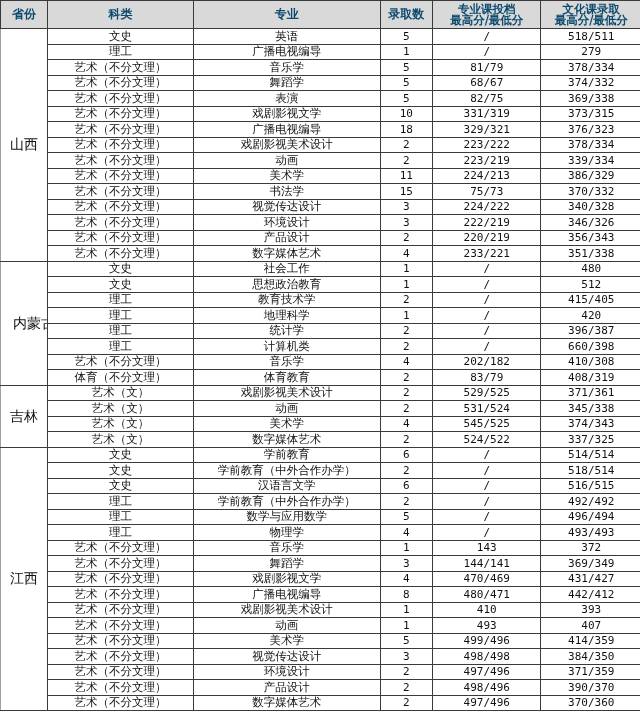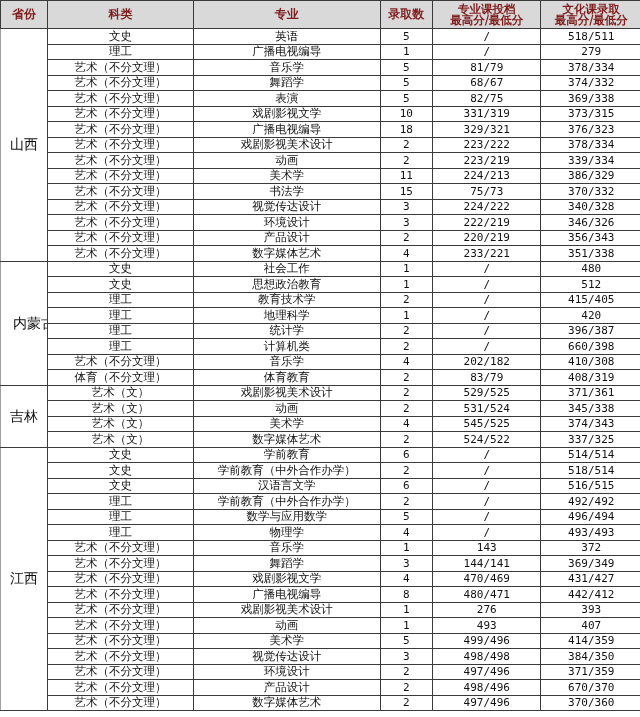--- a/index.html
+++ b/index.html
@@ -1,19 +1,19 @@
 <!DOCTYPE html>
 <html><head>
 <meta charset="utf-8">
 <style>
   html, body { margin: 0; padding: 0; background: #ffffff; }
   body { width: 640px; height: 717px; overflow: hidden; font-family: "DejaVu Sans", sans-serif; }
   table { border-collapse: collapse; table-layout: fixed; width: 642px; }
   th, td { border: 1px solid #3a3a3a; text-align: center; padding: 0; overflow: hidden; white-space: nowrap; }
-  th { background: #d9d9d9; font-weight: bold; color: #7f1d1d; height: 27px; font-size: 11.5px; line-height: 11px; }
+  th { background: #d9d9d9; font-weight: bold; color: #0c4a6e; height: 27px; font-size: 11.5px; line-height: 11px; }
   th.single { font-size: 12px; }
   td { height: 14.5px; font-size: 11.5px; line-height: 13px; color: #111; }
   td.prov { border-left: 1px solid #a0a0a0; font-size: 14px; vertical-align: middle; }
   td.num { font-family: "DejaVu Sans Mono", monospace; font-size: 11px; }
   .c0 { width: 47px; } .c1 { width: 145px; } .c2 { width: 186px; } .c3 { width: 52px; } .c4 { width: 108px; } .c5 { width: 100px; }
   tr.group-start td { border-top: 1.5px solid #222; }
   tr.green-top td.prov { border-top: 1.5px solid #3aa04a; padding-left: 12px; }
 </style>
 </head>
 <body>
@@ -304,21 +304,21 @@
         <td>艺术（不分文理）</td>
         <td>广播电视编导</td>
         <td class="num">8</td>
         <td class="num">480/471</td>
         <td class="num">442/412</td>
       </tr>
       <tr>
         <td>艺术（不分文理）</td>
         <td>戏剧影视美术设计</td>
         <td class="num">1</td>
-        <td class="num">276</td>
+        <td class="num">410</td>
         <td class="num">393</td>
       </tr>
       <tr>
         <td>艺术（不分文理）</td>
         <td>动画</td>
         <td class="num">1</td>
         <td class="num">493</td>
         <td class="num">407</td>
       </tr>
       <tr>
@@ -340,21 +340,21 @@
         <td>环境设计</td>
         <td class="num">2</td>
         <td class="num">497/496</td>
         <td class="num">371/359</td>
       </tr>
       <tr>
         <td>艺术（不分文理）</td>
         <td>产品设计</td>
         <td class="num">2</td>
         <td class="num">498/496</td>
-        <td class="num">670/370</td>
+        <td class="num">390/370</td>
       </tr>
       <tr>
         <td>艺术（不分文理）</td>
         <td>数字媒体艺术</td>
         <td class="num">2</td>
         <td class="num">497/496</td>
         <td class="num">370/360</td>
       </tr>
     </tbody>
 </table>

